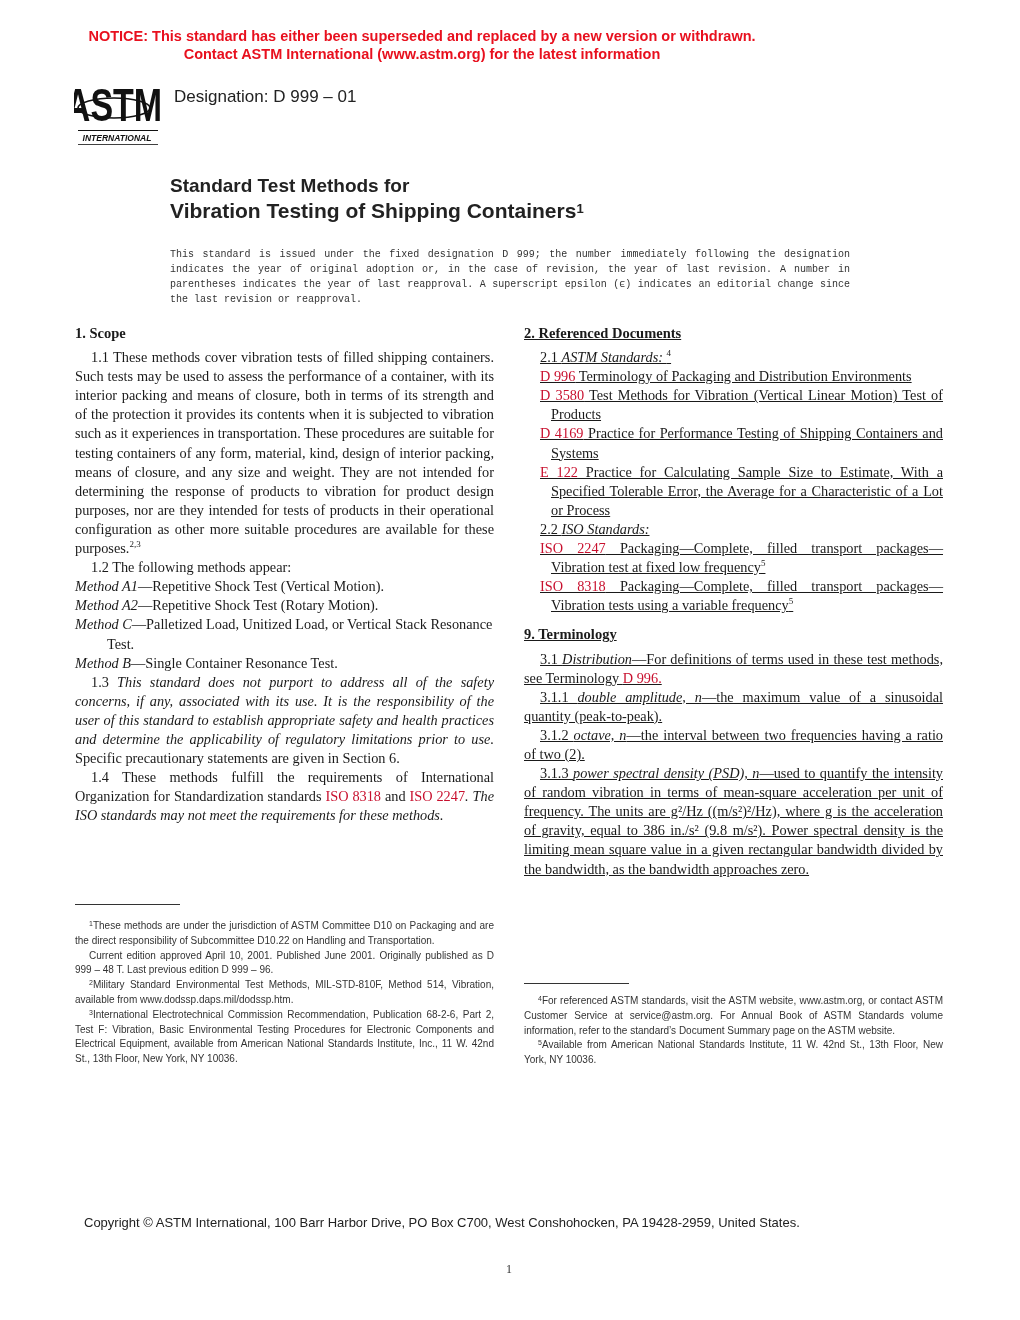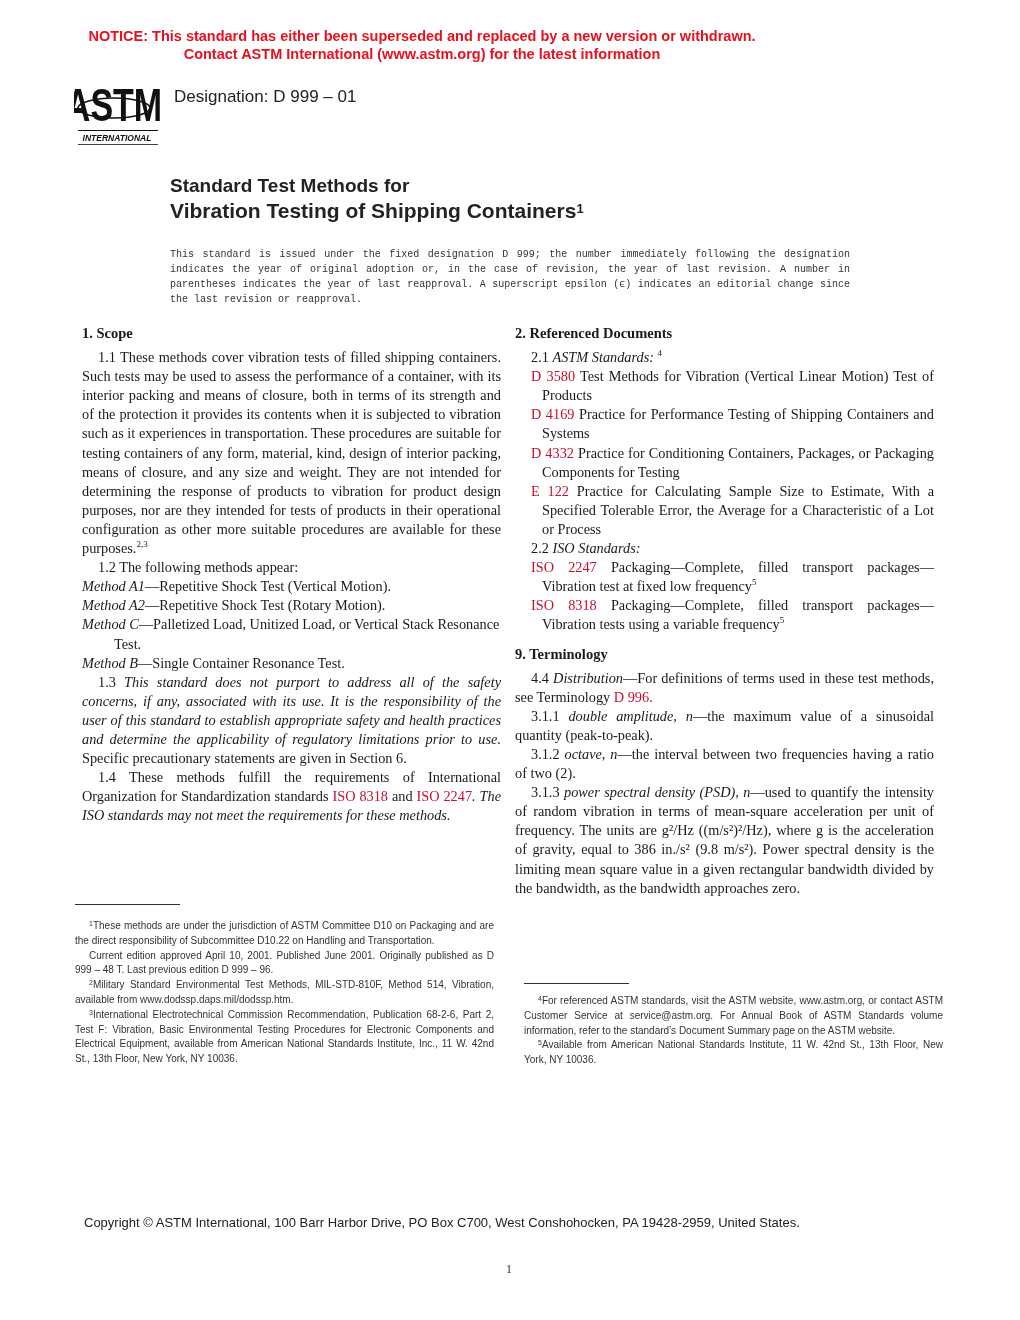--- a/index.html
+++ b/index.html
@@ -8,23 +8,23 @@
   .notice { left: 0; width: 844px; top: 27px; text-align: center; color: #e8101e;
             font-family: "Liberation Sans", sans-serif; font-weight: bold; font-size: 14.5px; line-height: 18px; }
   .logo { left: 74px; top: 78px; width: 86px; height: 72px; }
   .designation { left: 174px; top: 87px; font-family: "Liberation Sans", sans-serif; font-size: 17px; color: #222; }
   .title { left: 170px; top: 174px; font-family: "Liberation Sans", sans-serif; font-weight: bold; color: #222; }
   .title .l1 { font-size: 19px; line-height: 24px; }
   .title .l2 { font-size: 21px; line-height: 26px; }
   .title sup { font-size: 13px; vertical-align: top; position: relative; top: -2px; }
   .issued { left: 170px; top: 247px; width: 680px; font-family: Liberation Mono, monospace; font-size: 10px;
             line-height: 15px; color: #333; text-align: justify; }
-  .col { font-family: "Liberation Serif", serif; font-size: 14.3px; line-height: 19.1px; color: #1a1a1a; margin-left: 7px; }
+  .col { font-family: "Liberation Serif", serif; font-size: 14.3px; line-height: 19.1px; color: #1a1a1a; }
   .col-left { left: 75px; top: 324px; width: 419px; }
-  .col-right { left: 508px; top: 324px; width: 419px; }
+  .col-right { left: 524px; top: 324px; width: 419px; text-decoration: underline; }
   .heading { font-weight: bold; font-size: 14.5px; margin: 0 0 5px 0; }
   .para { text-align: justify; text-indent: 16px; margin: 0; }
   .method { margin: 0; padding-left: 32px; text-indent: -32px; }
   .ref { margin: 0; padding-left: 27px; text-indent: -11px; text-align: justify; }
   .red { color: #c8102e; }
   .sup { font-size: 9px; vertical-align: top; position: relative; top: -4px; }
   .ital { font-style: italic; }
   .gap { height: 10px; }
   .fnrule { width: 105px; border-top: 1px solid #333; }
   .fn { font-family: "Liberation Sans", sans-serif; font-size: 10px; line-height: 14.8px; color: #333; }
@@ -79,30 +79,30 @@
   <div style="height:14px"></div>
   <p><span class="fsup">1</span><span>These methods are under the jurisdiction of ASTM Committee D10 on Packaging and are the direct responsibility of Subcommittee D10.22 on Handling and Transportation.</span></p>
   <p><span>Current edition approved April 10, 2001. Published June 2001. Originally published as D 999 – 48 T. Last previous edition D 999 – 96.</span></p>
   <p><span class="fsup">2</span><span>Military Standard Environmental Test Methods, MIL-STD-810F, Method 514, Vibration, available from www.dodssp.daps.mil/dodssp.htm.</span></p>
   <p><span class="fsup">3</span><span>International Electrotechnical Commission Recommendation, Publication 68-2-6, Part 2, Test F: Vibration, Basic Environmental Testing Procedures for Electronic Components and Electrical Equipment, available from American National Standards Institute, Inc., 11 W. 42nd St., 13th Floor, New York, NY 10036.</span></p>
 </div>
 
 <div class="abs col col-right">
   <div class="heading">2.  Referenced Documents</div>
   <p class="para"><span>2.1  </span><span class="ital">ASTM Standards:</span> <span class="sup">4</span></p>
+  <p class="ref"><span class="red">D 996</span><span> Terminology of Packaging and Distribution Environments</span></p>
   <p class="ref"><span class="red">D 3580</span><span> Test Methods for Vibration (Vertical Linear Motion) Test of Products</span></p>
   <p class="ref"><span class="red">D 4169</span><span> Practice for Performance Testing of Shipping Containers and Systems</span></p>
-  <p class="ref"><span class="red">D 4332</span><span> Practice for Conditioning Containers, Packages, or Packaging Components for Testing</span></p>
   <p class="ref"><span class="red">E 122</span><span> Practice for Calculating Sample Size to Estimate, With a Specified Tolerable Error, the Average for a Characteristic of a Lot or Process</span></p>
   <p class="para"><span>2.2  </span><span class="ital">ISO Standards:</span></p>
   <p class="ref"><span class="red">ISO 2247</span><span> Packaging—Complete, filled transport packages—Vibration test at fixed low frequency</span><span class="sup">5</span></p>
   <p class="ref"><span class="red">ISO 8318</span><span> Packaging—Complete, filled transport packages—Vibration tests using a variable frequency</span><span class="sup">5</span></p>
   <div class="gap"></div>
   <div class="heading">9.  Terminology</div>
-  <p class="para"><span>4.4  </span><span class="ital">Distribution</span><span>—For definitions of terms used in these test methods, see Terminology </span><span class="red">D 996.</span></p>
+  <p class="para"><span>3.1  </span><span class="ital">Distribution</span><span>—For definitions of terms used in these test methods, see Terminology </span><span class="red">D 996.</span></p>
   <p class="para"><span>3.1.1  </span><span class="ital">double amplitude, n</span><span>—the maximum value of a sinusoidal quantity (peak-to-peak).</span></p>
   <p class="para"><span>3.1.2  </span><span class="ital">octave, n</span><span>—the interval between two frequencies having a ratio of two (2).</span></p>
   <p class="para"><span>3.1.3  </span><span class="ital">power spectral density (PSD), n</span><span>—used to quantify the intensity of random vibration in terms of mean-square acceleration per unit of frequency. The units are g²/Hz ((m/s²)²/Hz), where g is the acceleration of gravity, equal to 386 in./s² (9.8 m/s²). Power spectral density is the limiting mean square value in a given rectangular bandwidth divided by the bandwidth, as the bandwidth approaches zero.</span></p>
 </div>
 
 <div class="abs fn fn-right">
   <div class="fnrule"></div>
   <div style="height:10px"></div>
   <p><span class="fsup">4</span><span>For referenced ASTM standards, visit the ASTM website, www.astm.org, or contact ASTM Customer Service at service@astm.org. For Annual Book of ASTM Standards volume information, refer to the standard’s Document Summary page on the ASTM website.</span></p>
   <p><span class="fsup">5</span><span>Available from American National Standards Institute, 11 W. 42nd St., 13th Floor, New York, NY 10036.</span></p>

